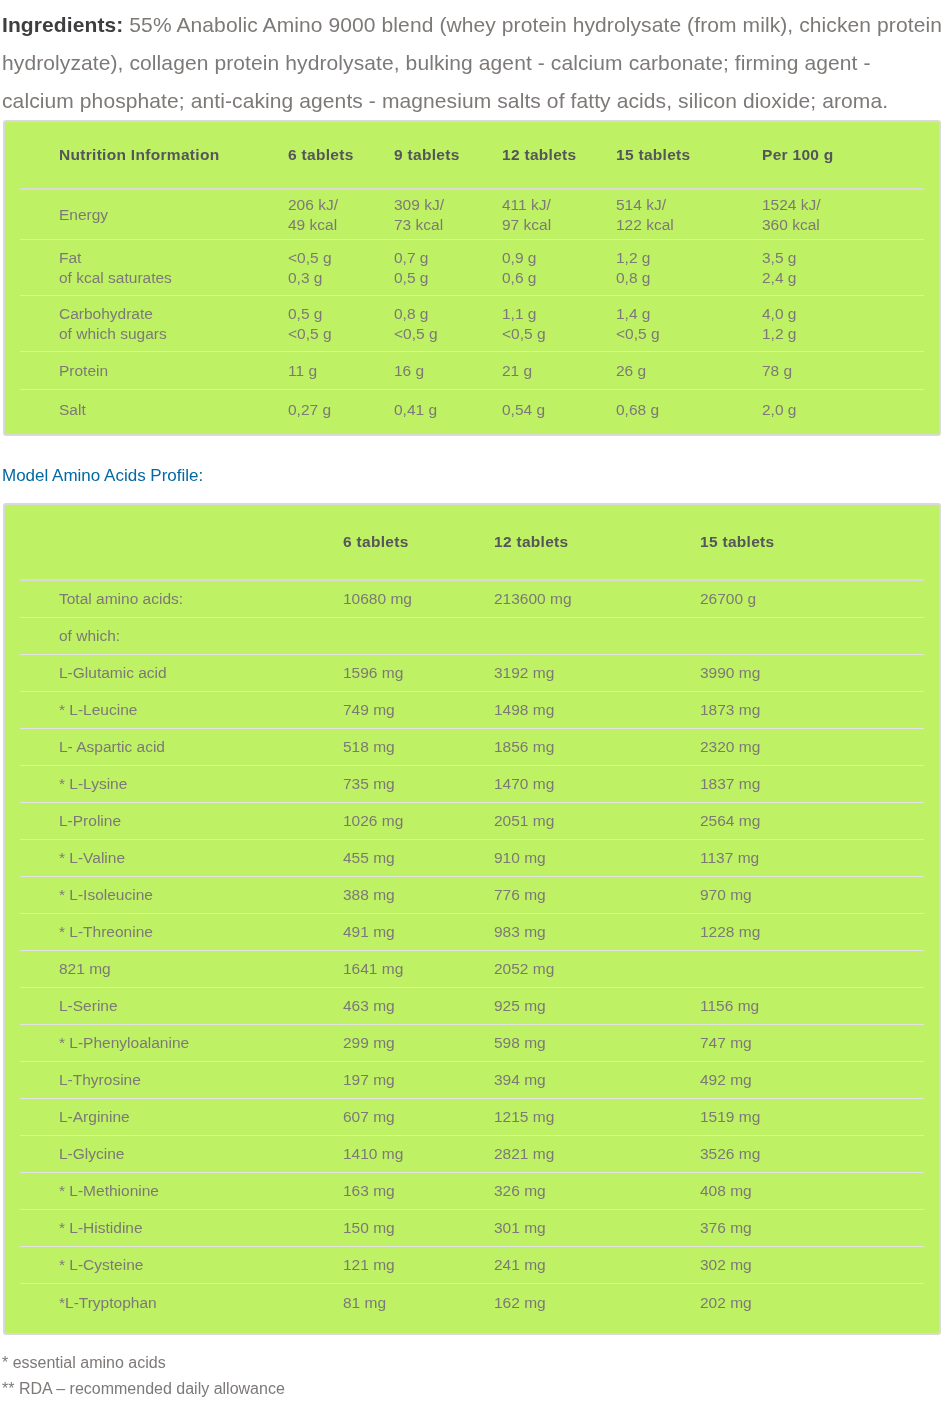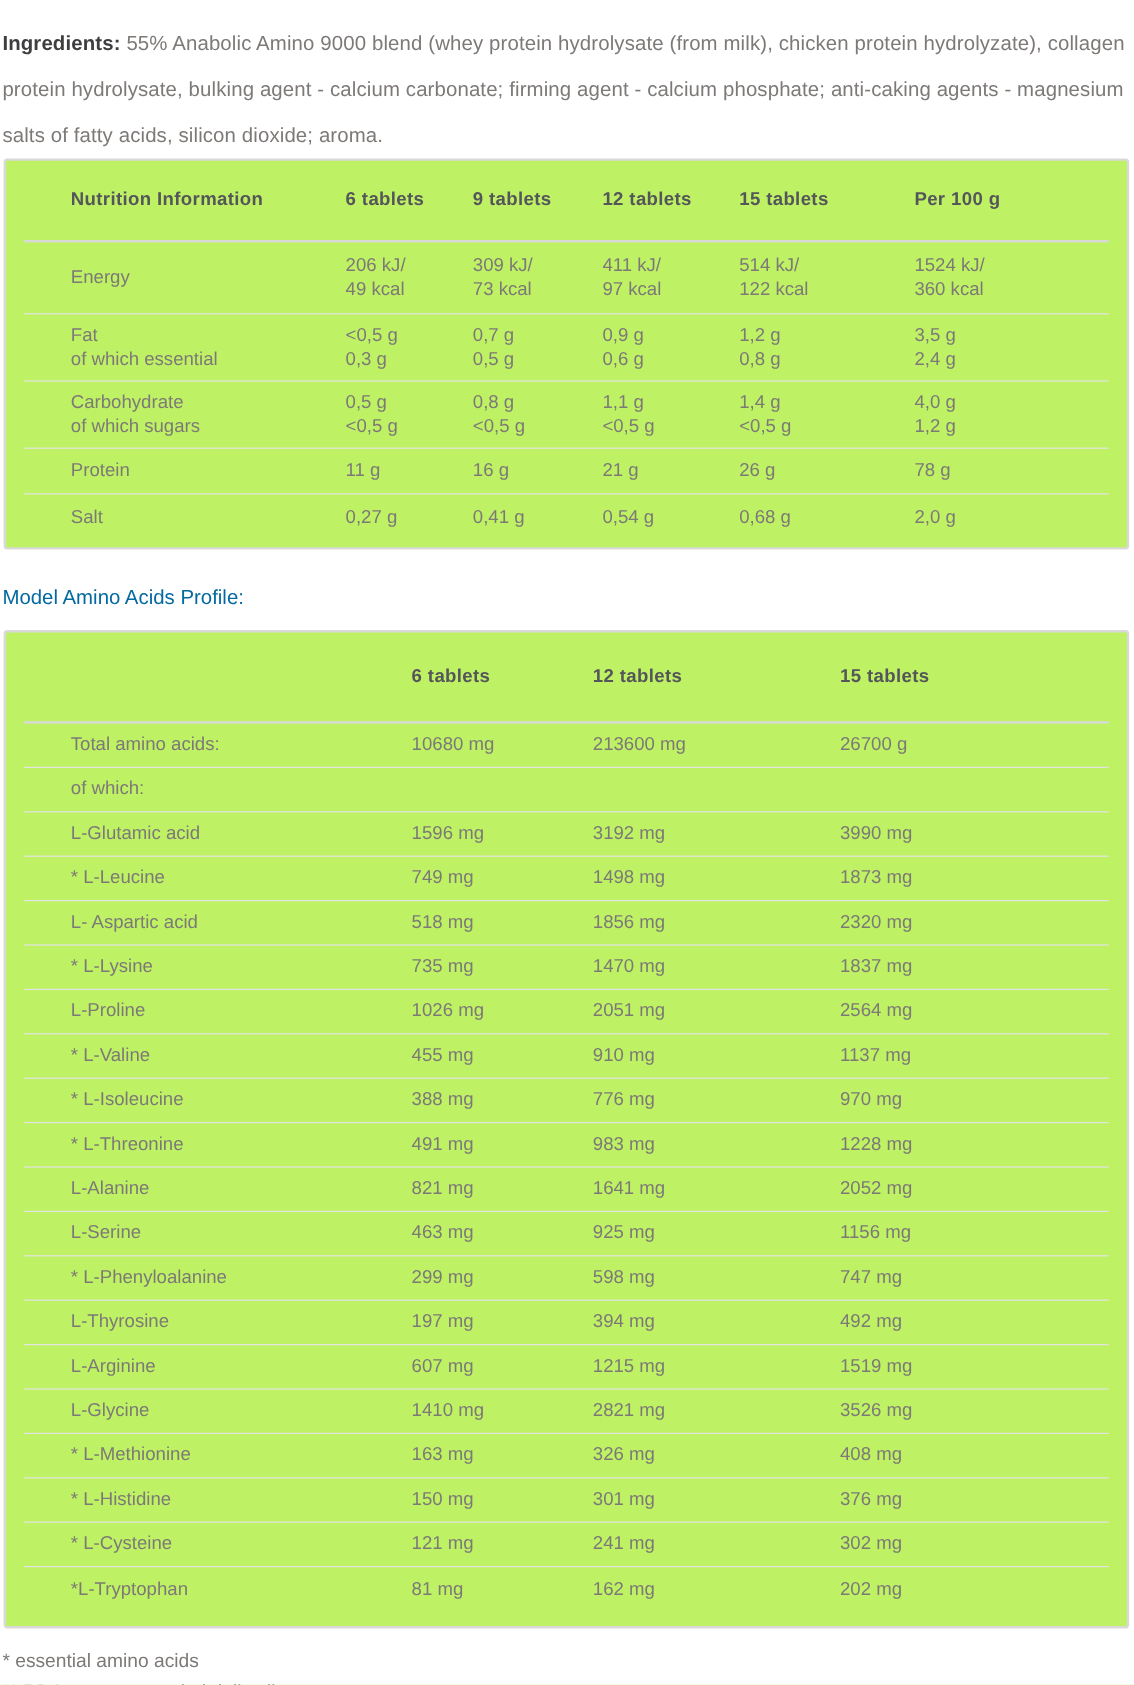--- a/index.html
+++ b/index.html
@@ -4,22 +4,22 @@
 <style>
   * { box-sizing: border-box; }
   html, body { margin: 0; padding: 0; }
   body {
     width: 945px; height: 1404px; overflow: hidden;
     background: #ffffff;
     font-family: "Liberation Sans", "DejaVu Sans", sans-serif;
     color: #7d7977;
   }
   .ingredients {
-    margin: 0 2px 0 2px; padding-top: 18px;
-    font-size: 17px; line-height: 38px; letter-spacing: 0.1px;
+    margin: 0 2px 0 2px; padding-top: 6px;
+    font-size: 21px; line-height: 38px; letter-spacing: 0.1px;
   }
   .ingredients .bold { font-weight: 700; color: #3e3e40; }
 
   .table-box {
     margin: 0 4px 0 3px;
     border: 2px solid #d9d9d9;
     border-radius: 3px;
     background: #bef264;
     padding: 0 15px;
   }
@@ -42,21 +42,21 @@
   }
   .thead {
     font-weight: 700; color: #55565a; letter-spacing: 0.3px;
     border-bottom: 2px solid #d9d9d9;
   }
   .grid1.thead { height: 68px; }
   .grid2.thead { height: 76px; }
 
   .trow { border-bottom: 1px solid #e3e3e3; }
   .trow.last { border-bottom: none; }
-  .h60 { height: 60px; } .h56 { height: 56px; }
+  .h60 { height: 50px; } .h56 { height: 56px; }
   .h38 { height: 38px; } .h40 { height: 40px; }
   .grid2.trow { height: 37px; }
   .cell-line { line-height: 20px; }
 
   .section-heading { margin: 30px 0 0 2px; font-size: 17px; color: #0369a1; }
   .footnotes { margin: 15px 0 0 2px; font-size: 16px; line-height: 26px; color: #7d7977; }
 </style>
 </head>
 <body>
 
@@ -104,21 +104,21 @@
         <div class="cell-line">122 kcal</div>
       </div>
       <div>
         <div class="cell-line">1524 kJ/</div>
         <div class="cell-line">360 kcal</div>
       </div>
     </div>
     <div class="grid1 trow h56">
       <div>
         <div class="cell-line">Fat</div>
-        <div class="cell-line">of which essential</div>
+        <div class="cell-line">of kcal saturates</div>
       </div>
       <div>
         <div class="cell-line">&lt;0,5 g</div>
         <div class="cell-line">0,3 g</div>
       </div>
       <div>
         <div class="cell-line">0,7 g</div>
         <div class="cell-line">0,5 g</div>
       </div>
       <div>
@@ -353,23 +353,20 @@
         <div class="cell-line">491 mg</div>
       </div>
       <div>
         <div class="cell-line">983 mg</div>
       </div>
       <div>
         <div class="cell-line">1228 mg</div>
       </div>
     </div>
     <div class="grid2 trow">
-      <div>
-        <div class="cell-line">L-Alanine</div>
-      </div>
       <div>
         <div class="cell-line">821 mg</div>
       </div>
       <div>
         <div class="cell-line">1641 mg</div>
       </div>
       <div>
         <div class="cell-line">2052 mg</div>
       </div>
     </div>

